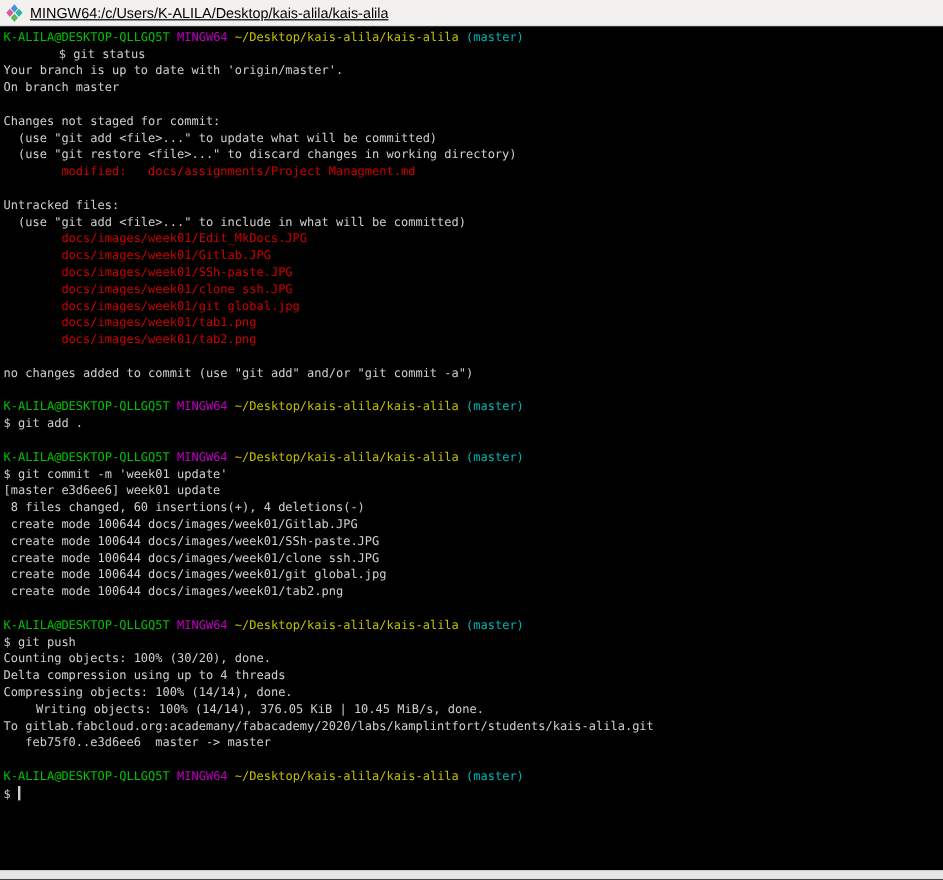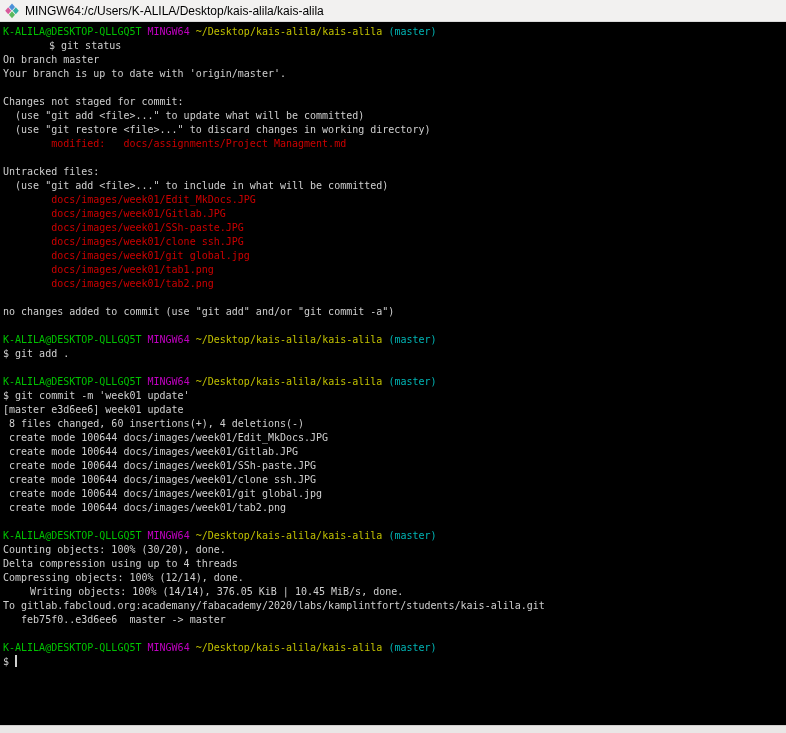--- a/index.html
+++ b/index.html
@@ -8,20 +8,21 @@
     width: 786px;
     height: 733px;
     overflow: hidden;
     background: #000;
   }
   .window {
     width: 786px;
     height: 733px;
     display: flex;
     flex-direction: column;
+    text-decoration: underline;
   }
   .titlebar {
     flex: 0 0 22px;
     height: 22px;
     background: #f2f1f0;
     display: flex;
     align-items: center;
     gap: 5px;
     padding: 0 6px 0 4px;
     font-family: "Liberation Sans", sans-serif;
@@ -80,22 +81,22 @@
         <polygon points="11.8,4.2 14.8,7.7 11.8,11.2 8.8,7.7" fill="#31b0a5"></polygon>
         <polygon points="8,8.3 11,11.8 8,15.3 5,11.8" fill="#5cb85c"></polygon>
       </svg>
     </span>
     <span class="title-text">MINGW64:/c/Users/K-ALILA/Desktop/kais-alila/kais-alila</span>
   </div>
 
   <div class="terminal" style="background: rgb(0, 0, 0);">
       <div class="line"><span style="color: rgb(0, 194, 0);">K-ALILA@DESKTOP-QLLGQ5T</span><span style="color: rgb(207, 207, 207);"> </span><span style="color: rgb(192, 0, 192);">MINGW64</span><span style="color: rgb(207, 207, 207);"> </span><span style="color: rgb(192, 192, 0);">~/Desktop/kais-alila/kais-alila</span><span style="color: rgb(207, 207, 207);"> </span><span style="color: rgb(0, 181, 181);">(master)</span></div>
       <div class="line"><span style="color: rgb(207, 207, 207); margin-left: 46px;">$ git status</span></div>
+      <div class="line"><span style="color: rgb(207, 207, 207);">Your branch is up to date with 'origin/master'.</span></div>
       <div class="line"><span style="color: rgb(207, 207, 207);">On branch master</span></div>
-      <div class="line"><span style="color: rgb(207, 207, 207);">Your branch is up to date with 'origin/master'.</span></div>
       <div class="line">&nbsp;</div>
       <div class="line"><span style="color: rgb(207, 207, 207);">Changes not staged for commit:</span></div>
       <div class="line"><span style="color: rgb(207, 207, 207);">  (use "git add &lt;file&gt;..." to update what will be committed)</span></div>
       <div class="line"><span style="color: rgb(207, 207, 207);">  (use "git restore &lt;file&gt;..." to discard changes in working directory)</span></div>
       <div class="line"><span style="color: rgb(205, 0, 0);">        modified:   docs/assignments/Project Managment.md</span></div>
       <div class="line">&nbsp;</div>
       <div class="line"><span style="color: rgb(207, 207, 207);">Untracked files:</span></div>
       <div class="line"><span style="color: rgb(207, 207, 207);">  (use "git add &lt;file&gt;..." to include in what will be committed)</span></div>
       <div class="line"><span style="color: rgb(205, 0, 0);">        docs/images/week01/Edit_MkDocs.JPG</span></div>
       <div class="line"><span style="color: rgb(205, 0, 0);">        docs/images/week01/Gitlab.JPG</span></div>
@@ -107,31 +108,31 @@
       <div class="line">&nbsp;</div>
       <div class="line"><span style="color: rgb(207, 207, 207);">no changes added to commit (use "git add" and/or "git commit -a")</span></div>
       <div class="line">&nbsp;</div>
       <div class="line"><span style="color: rgb(0, 194, 0);">K-ALILA@DESKTOP-QLLGQ5T</span><span style="color: rgb(207, 207, 207);"> </span><span style="color: rgb(192, 0, 192);">MINGW64</span><span style="color: rgb(207, 207, 207);"> </span><span style="color: rgb(192, 192, 0);">~/Desktop/kais-alila/kais-alila</span><span style="color: rgb(207, 207, 207);"> </span><span style="color: rgb(0, 181, 181);">(master)</span></div>
       <div class="line"><span style="color: rgb(207, 207, 207);">$ git add .</span></div>
       <div class="line">&nbsp;</div>
       <div class="line"><span style="color: rgb(0, 194, 0);">K-ALILA@DESKTOP-QLLGQ5T</span><span style="color: rgb(207, 207, 207);"> </span><span style="color: rgb(192, 0, 192);">MINGW64</span><span style="color: rgb(207, 207, 207);"> </span><span style="color: rgb(192, 192, 0);">~/Desktop/kais-alila/kais-alila</span><span style="color: rgb(207, 207, 207);"> </span><span style="color: rgb(0, 181, 181);">(master)</span></div>
       <div class="line"><span style="color: rgb(207, 207, 207);">$ git commit -m 'week01 update'</span></div>
       <div class="line"><span style="color: rgb(207, 207, 207);">[master e3d6ee6] week01 update</span></div>
       <div class="line"><span style="color: rgb(207, 207, 207);"> 8 files changed, 60 insertions(+), 4 deletions(-)</span></div>
-      <div class="line"><span style="color: rgb(207, 207, 207);"> create mode 100644 docs/images/week01/Edit_MkDocs.JPG</span></div>
       <div class="line"><span style="color: rgb(207, 207, 207);"> create mode 100644 docs/images/week01/Gitlab.JPG</span></div>
       <div class="line"><span style="color: rgb(207, 207, 207);"> create mode 100644 docs/images/week01/SSh-paste.JPG</span></div>
       <div class="line"><span style="color: rgb(207, 207, 207);"> create mode 100644 docs/images/week01/clone ssh.JPG</span></div>
       <div class="line"><span style="color: rgb(207, 207, 207);"> create mode 100644 docs/images/week01/git global.jpg</span></div>
       <div class="line"><span style="color: rgb(207, 207, 207);"> create mode 100644 docs/images/week01/tab2.png</span></div>
       <div class="line">&nbsp;</div>
       <div class="line"><span style="color: rgb(0, 194, 0);">K-ALILA@DESKTOP-QLLGQ5T</span><span style="color: rgb(207, 207, 207);"> </span><span style="color: rgb(192, 0, 192);">MINGW64</span><span style="color: rgb(207, 207, 207);"> </span><span style="color: rgb(192, 192, 0);">~/Desktop/kais-alila/kais-alila</span><span style="color: rgb(207, 207, 207);"> </span><span style="color: rgb(0, 181, 181);">(master)</span></div>
+      <div class="line"><span style="color: rgb(207, 207, 207);">$ git push</span></div>
       <div class="line"><span style="color: rgb(207, 207, 207);">Counting objects: 100% (30/20), done.</span></div>
       <div class="line"><span style="color: rgb(207, 207, 207);">Delta compression using up to 4 threads</span></div>
-      <div class="line"><span style="color: rgb(207, 207, 207);">Compressing objects: 100% (12/14), done.</span></div>
+      <div class="line"><span style="color: rgb(207, 207, 207);">Compressing objects: 100% (14/14), done.</span></div>
       <div class="line"><span style="color: rgb(207, 207, 207); margin-left: 27px;">Writing objects: 100% (14/14), 376.05 KiB | 10.45 MiB/s, done.</span></div>
       <div class="line"><span style="color: rgb(207, 207, 207);">To gitlab.fabcloud.org:academany/fabacademy/2020/labs/kamplintfort/students/kais-alila.git</span></div>
       <div class="line"><span style="color: rgb(207, 207, 207);">   feb75f0..e3d6ee6  master -&gt; master</span></div>
       <div class="line">&nbsp;</div>
       <div class="line"><span style="color: rgb(0, 194, 0);">K-ALILA@DESKTOP-QLLGQ5T</span><span style="color: rgb(207, 207, 207);"> </span><span style="color: rgb(192, 0, 192);">MINGW64</span><span style="color: rgb(207, 207, 207);"> </span><span style="color: rgb(192, 192, 0);">~/Desktop/kais-alila/kais-alila</span><span style="color: rgb(207, 207, 207);"> </span><span style="color: rgb(0, 181, 181);">(master)</span></div>
       <div class="line"><span style="color: rgb(207, 207, 207);">$ </span><span class="cursor" style="background: rgb(207, 207, 207);"></span></div>
     </div>
 
   <div class="bottom-edge"></div>
 

